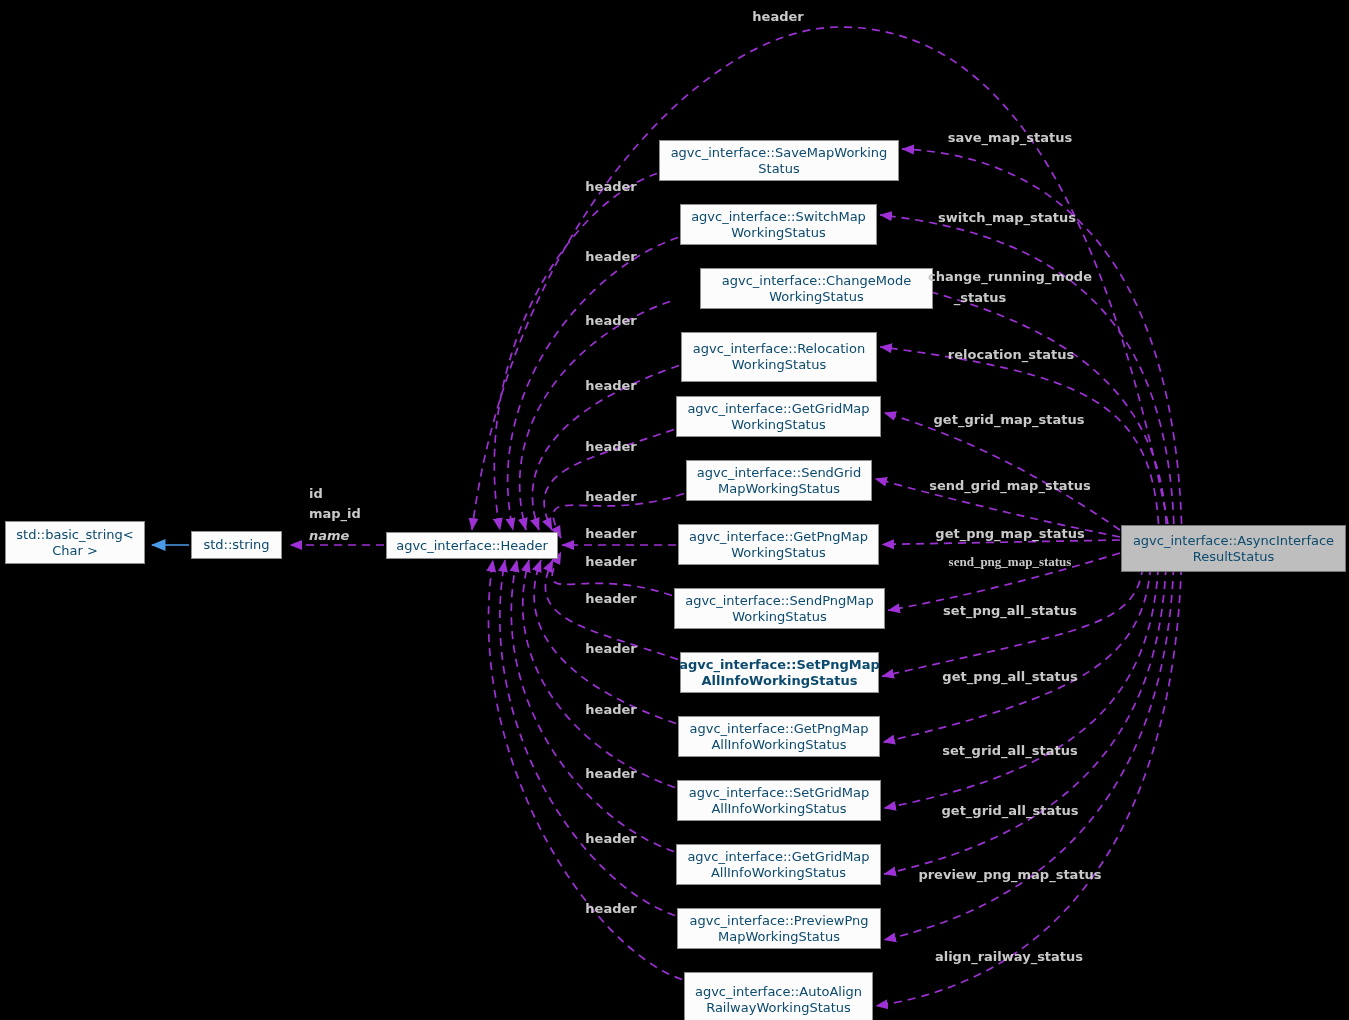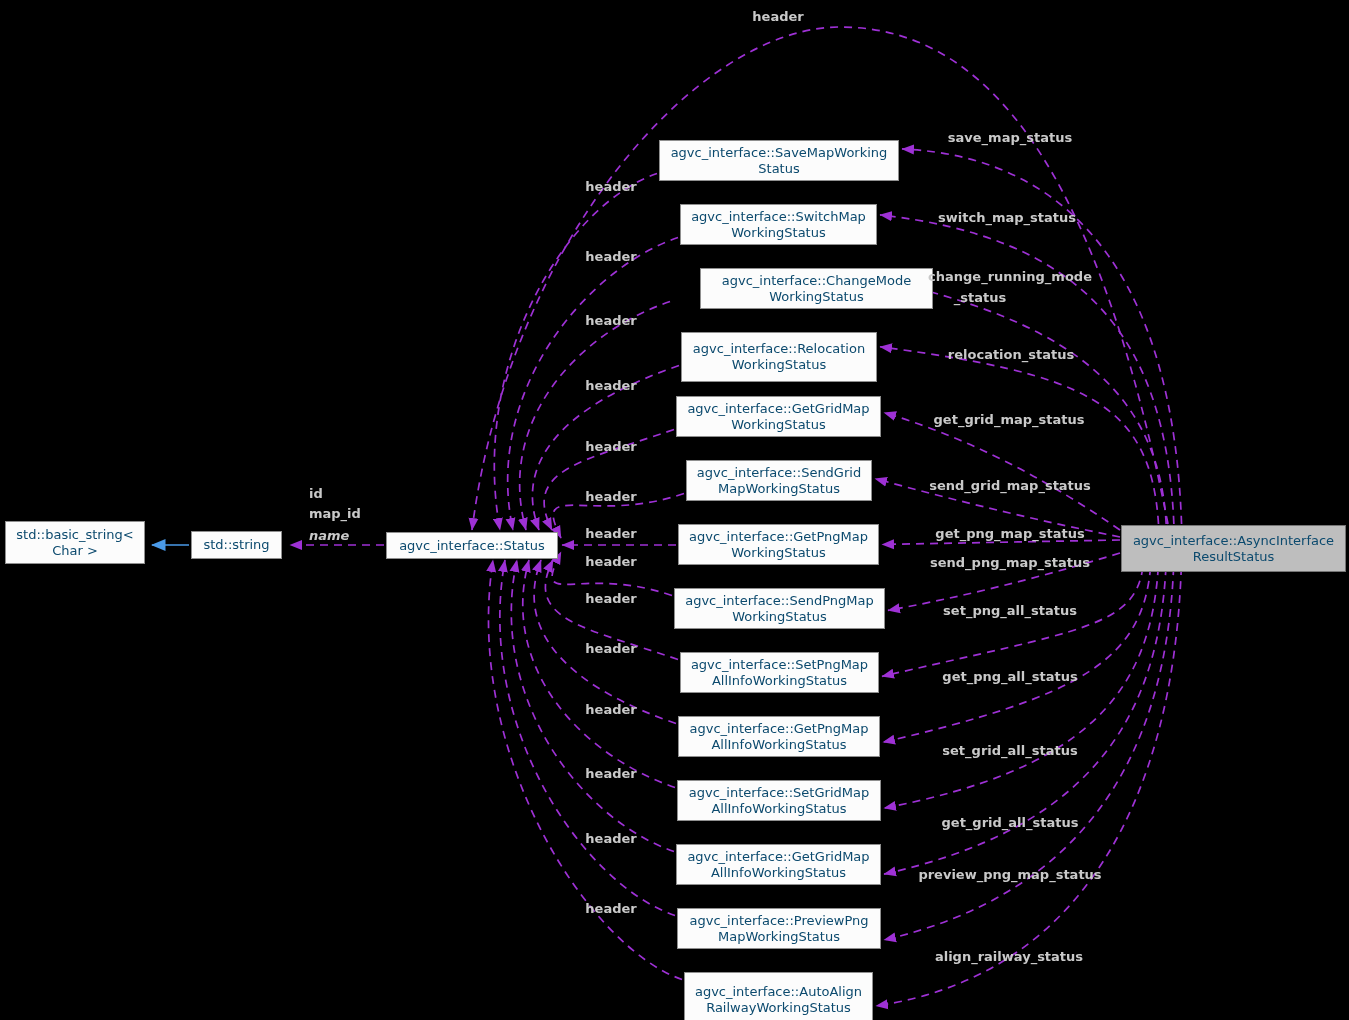--- a/index.html
+++ b/index.html
@@ -64,21 +64,21 @@
     </svg>
   <div id="nodes">
       <div class="node" style="left: 5px; top: 521px; width: 140px; height: 43px;">
         <div>std::basic_string&lt;</div>
         <div>Char &gt;</div>
       </div>
       <div class="node" style="left: 191px; top: 531px; width: 91px; height: 28px;">
         <div>std::string</div>
       </div>
       <div class="node" style="left: 386px; top: 532px; width: 172px; height: 27px;">
-        <div>agvc_interface::Status</div>
+        <div>agvc_interface::Header</div>
       </div>
       <div class="node" style="left: 659px; top: 140px; width: 240px; height: 41px;">
         <div>agvc_interface::SaveMapWorking</div>
         <div>Status</div>
       </div>
       <div class="node" style="left: 680px; top: 204px; width: 197px; height: 41px;">
         <div>agvc_interface::SwitchMap</div>
         <div>WorkingStatus</div>
       </div>
       <div class="node" style="left: 672px; top: 268px; width: 233px; height: 41px; margin-left: 28px;">
@@ -98,21 +98,21 @@
         <div>MapWorkingStatus</div>
       </div>
       <div class="node" style="left: 678px; top: 524px; width: 201px; height: 41px;">
         <div>agvc_interface::GetPngMap</div>
         <div>WorkingStatus</div>
       </div>
       <div class="node" style="left: 674px; top: 588px; width: 211px; height: 41px;">
         <div>agvc_interface::SendPngMap</div>
         <div>WorkingStatus</div>
       </div>
-      <div class="node" style="left: 680px; top: 652px; width: 199px; height: 41px;">
+      <div class="node" style="left: 680px; top: 652px; width: 199px; height: 41px; font-weight: bold;">
         <div>agvc_interface::SetPngMap</div>
         <div>AllInfoWorkingStatus</div>
       </div>
       <div class="node" style="left: 678px; top: 716px; width: 202px; height: 41px;">
         <div>agvc_interface::GetPngMap</div>
         <div>AllInfoWorkingStatus</div>
       </div>
       <div class="node" style="left: 677px; top: 780px; width: 204px; height: 41px;">
         <div>agvc_interface::SetGridMap</div>
         <div>AllInfoWorkingStatus</div>
@@ -151,24 +151,24 @@
       <span class="elabel center" style="left: 611px; top: 838px;">header</span>
       <span class="elabel center" style="left: 611px; top: 908px;">header</span>
       <span class="elabel center" style="left: 1010px; top: 137px;">save_map_status</span>
       <span class="elabel center" style="left: 1007px; top: 217px;">switch_map_status</span>
       <span class="elabel center" style="left: 1010px; top: 276px;">change_running_mode</span>
       <span class="elabel center" style="left: 967px; top: 297px; margin-left: 13px;">_status</span>
       <span class="elabel center" style="left: 1011px; top: 354px;">relocation_status</span>
       <span class="elabel center" style="left: 1009px; top: 419px;">get_grid_map_status</span>
       <span class="elabel center" style="left: 1010px; top: 485px;">send_grid_map_status</span>
       <span class="elabel center" style="left: 1010px; top: 533px;">get_png_map_status</span>
-      <span class="elabel center" style="left: 1010px; top: 562px;">send_png_map_status</span>
+      <span class="elabel center" style="left: 1010px; top: 562px; font-family: Liberation Serif, serif;">send_png_map_status</span>
       <span class="elabel center" style="left: 1010px; top: 610px;">set_png_all_status</span>
       <span class="elabel center" style="left: 1010px; top: 676px;">get_png_all_status</span>
       <span class="elabel center" style="left: 1010px; top: 750px;">set_grid_all_status</span>
-      <span class="elabel center" style="left: 1010px; top: 810px; margin-top: 12px;">get_grid_all_status</span>
+      <span class="elabel center" style="left: 1010px; top: 810px;">get_grid_all_status</span>
       <span class="elabel center" style="left: 1010px; top: 874px;">preview_png_map_status</span>
       <span class="elabel center" style="left: 1009px; top: 956px;">align_railway_status</span>
       <span class="elabel left" style="left: 309px; top: 493px;">id</span>
       <span class="elabel left" style="left: 309px; top: 513px;">map_id</span>
       <span class="elabel left" style="left: 309px; top: 535px; font-style: italic;">name</span>
     </div>
 </div>
 
 </body></html>

